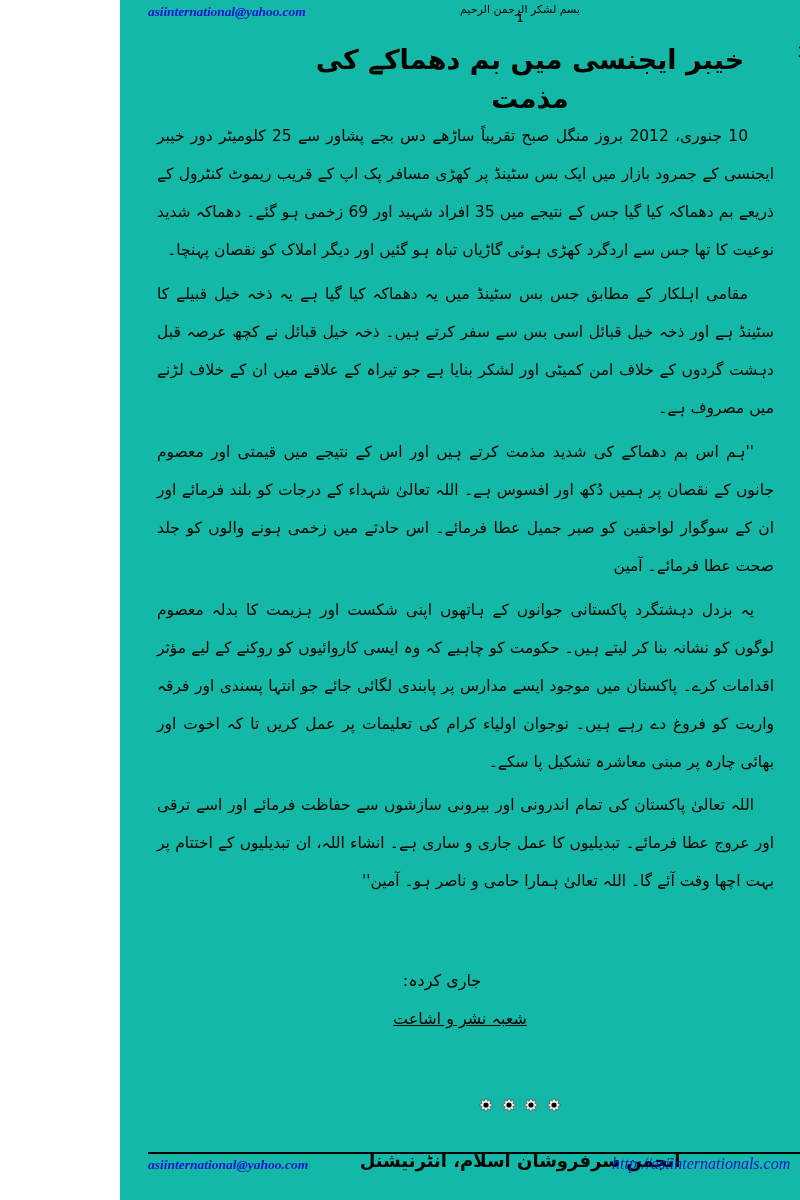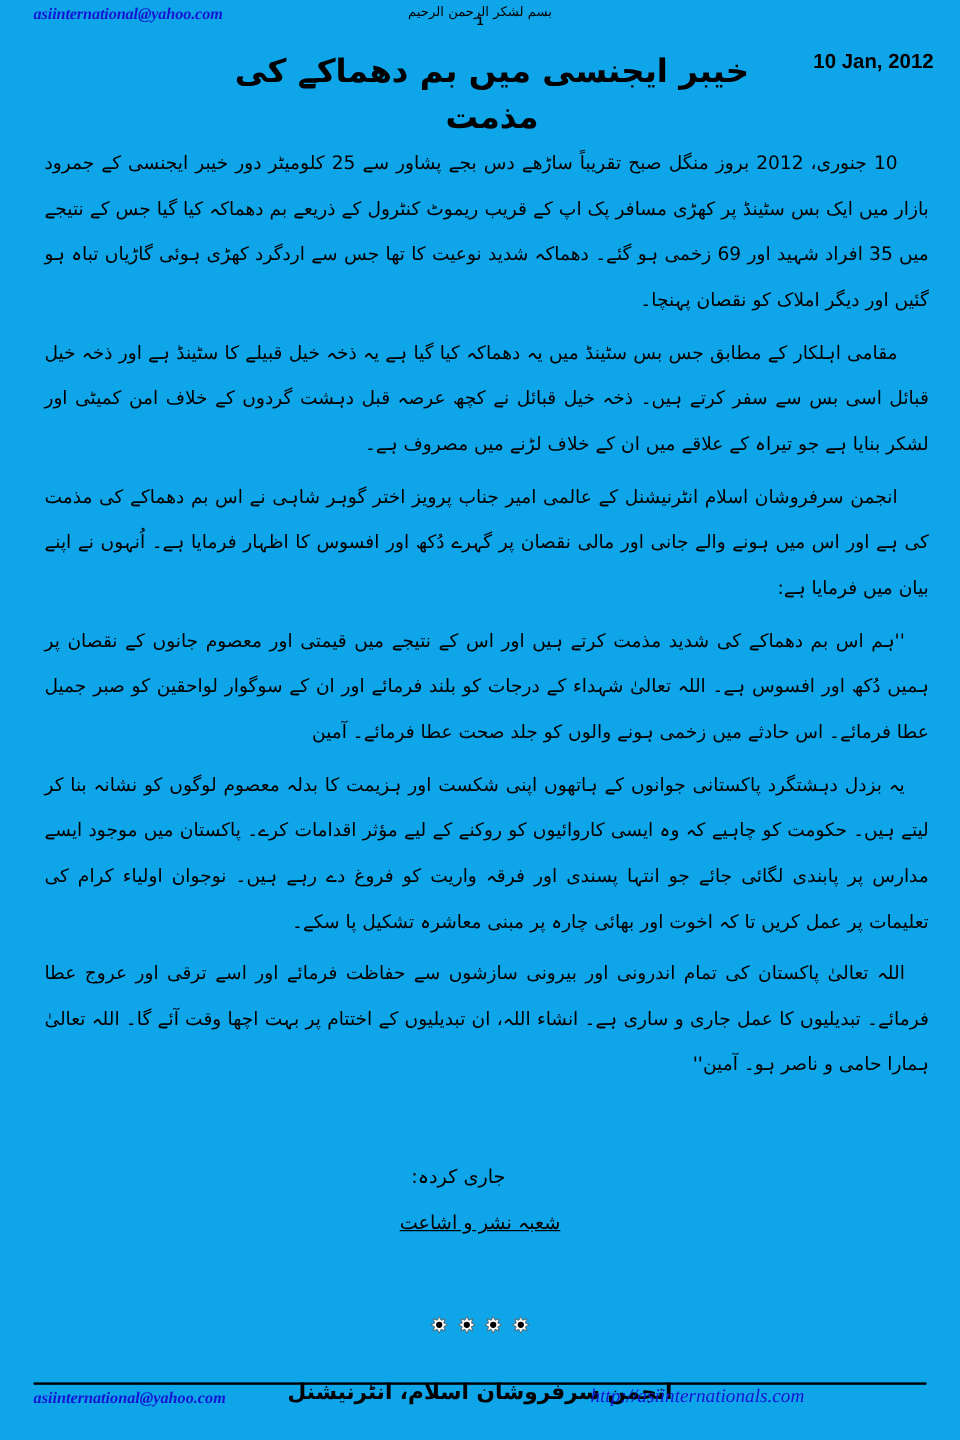--- a/index.html
+++ b/index.html
@@ -3,23 +3,23 @@
 <meta charset="utf-8">
 <title>Press Release</title>
 <style>
   html, body {
     margin: 0;
     padding: 0;
     background: #ffffff;
   }
   .page {
     position: relative;
-    width: 800px;
+    width: 680px;
     height: 1200px;
-    background: #0ea5e9;
+    background: #14b8a6;
     overflow: hidden;
     box-sizing: border-box;
     font-family: "Liberation Sans", sans-serif;
   }
 
   
   .top-header {
     position: absolute;
     top: 4px;
     left: 0;
@@ -223,21 +223,20 @@
   </div>
 
   <div class="title-row">
     <div class="doc-date">10 Jan, 2012</div>
     <div class="doc-title">خیبر ایجنسی میں بم دھماکے کی مذمت</div>
   </div>
 
   <div class="body-block">
     <p class="para">10 جنوری، 2012 بروز منگل صبح تقریباً ساڑھے دس بجے پشاور سے 25 کلومیٹر دور خیبر ایجنسی کے جمرود بازار میں ایک بس سٹینڈ پر کھڑی مسافر پک اپ کے قریب ریموٹ کنٹرول کے ذریعے بم دھماکہ کیا گیا جس کے نتیجے میں 35 افراد شہید اور 69 زخمی ہو گئے۔ دھماکہ شدید نوعیت کا تھا جس سے اردگرد کھڑی ہوئی گاڑیاں تباہ ہو گئیں اور دیگر املاک کو نقصان پہنچا۔</p>
     <p class="para">مقامی اہلکار کے مطابق جس بس سٹینڈ میں یہ دھماکہ کیا گیا ہے یہ ذخہ خیل قبیلے کا سٹینڈ ہے اور ذخہ خیل قبائل اسی بس سے سفر کرتے ہیں۔ ذخہ خیل قبائل نے کچھ عرصہ قبل دہشت گردوں کے خلاف امن کمیٹی اور لشکر بنایا ہے جو تیراہ کے علاقے میں ان کے خلاف لڑنے میں مصروف ہے۔</p>
-    <p class="para">انجمن سرفروشان اسلام انٹرنیشنل کے عالمی امیر جناب پرویز اختر گوہر شاہی نے اس بم دھماکے کی مذمت کی ہے اور اس میں ہونے والے جانی اور مالی نقصان پر گہرے دُکھ اور افسوس کا اظہار فرمایا ہے۔ اُنہوں نے اپنے بیان میں فرمایا ہے:</p>
     <p class="para quote">''ہم اس بم دھماکے کی شدید مذمت کرتے ہیں اور اس کے نتیجے میں قیمتی اور معصوم جانوں کے نقصان پر ہمیں دُکھ اور افسوس ہے۔ اللہ تعالیٰ شہداء کے درجات کو بلند فرمائے اور ان کے سوگوار لواحقین کو صبر جمیل عطا فرمائے۔ اس حادثے میں زخمی ہونے والوں کو جلد صحت عطا فرمائے۔ آمین</p>
     <p class="para quote">یہ بزدل دہشتگرد پاکستانی جوانوں کے ہاتھوں اپنی شکست اور ہزیمت کا بدلہ معصوم لوگوں کو نشانہ بنا کر لیتے ہیں۔ حکومت کو چاہیے کہ وہ ایسی کاروائیوں کو روکنے کے لیے مؤثر اقدامات کرے۔ پاکستان میں موجود ایسے مدارس پر پابندی لگائی جائے جو انتہا پسندی اور فرقہ واریت کو فروغ دے رہے ہیں۔ نوجوان اولیاء کرام کی تعلیمات پر عمل کریں تا کہ اخوت اور بھائی چارہ پر مبنی معاشرہ تشکیل پا سکے۔</p>
     <p class="para quote">اللہ تعالیٰ پاکستان کی تمام اندرونی اور بیرونی سازشوں سے حفاظت فرمائے اور اسے ترقی اور عروج عطا فرمائے۔ تبدیلیوں کا عمل جاری و ساری ہے۔ انشاء اللہ، ان تبدیلیوں کے اختتام پر بہت اچھا وقت آئے گا۔ اللہ تعالیٰ ہمارا حامی و ناصر ہو۔ آمین''</p>
   </div>
 
   <div class="signature">
     <div class="sig-line sig-issued">جاری کردہ:</div>
     <div class="sig-line sig-dept">شعبہ نشر و اشاعت</div>
   </div>
 

